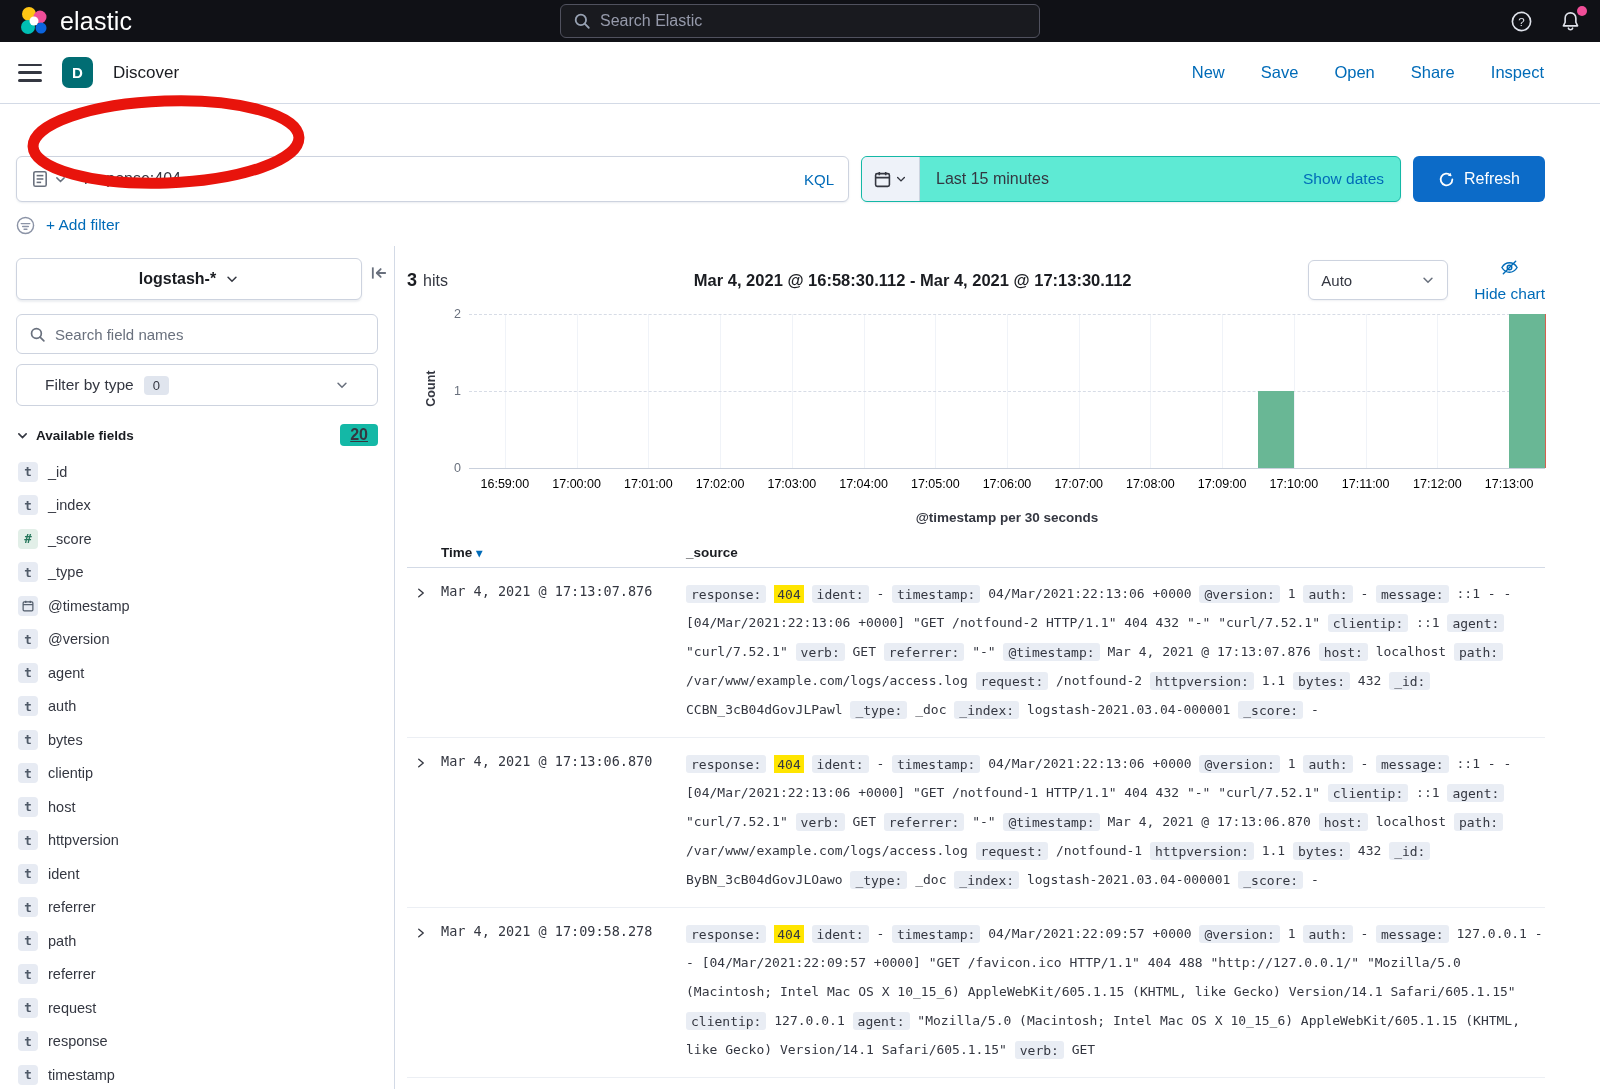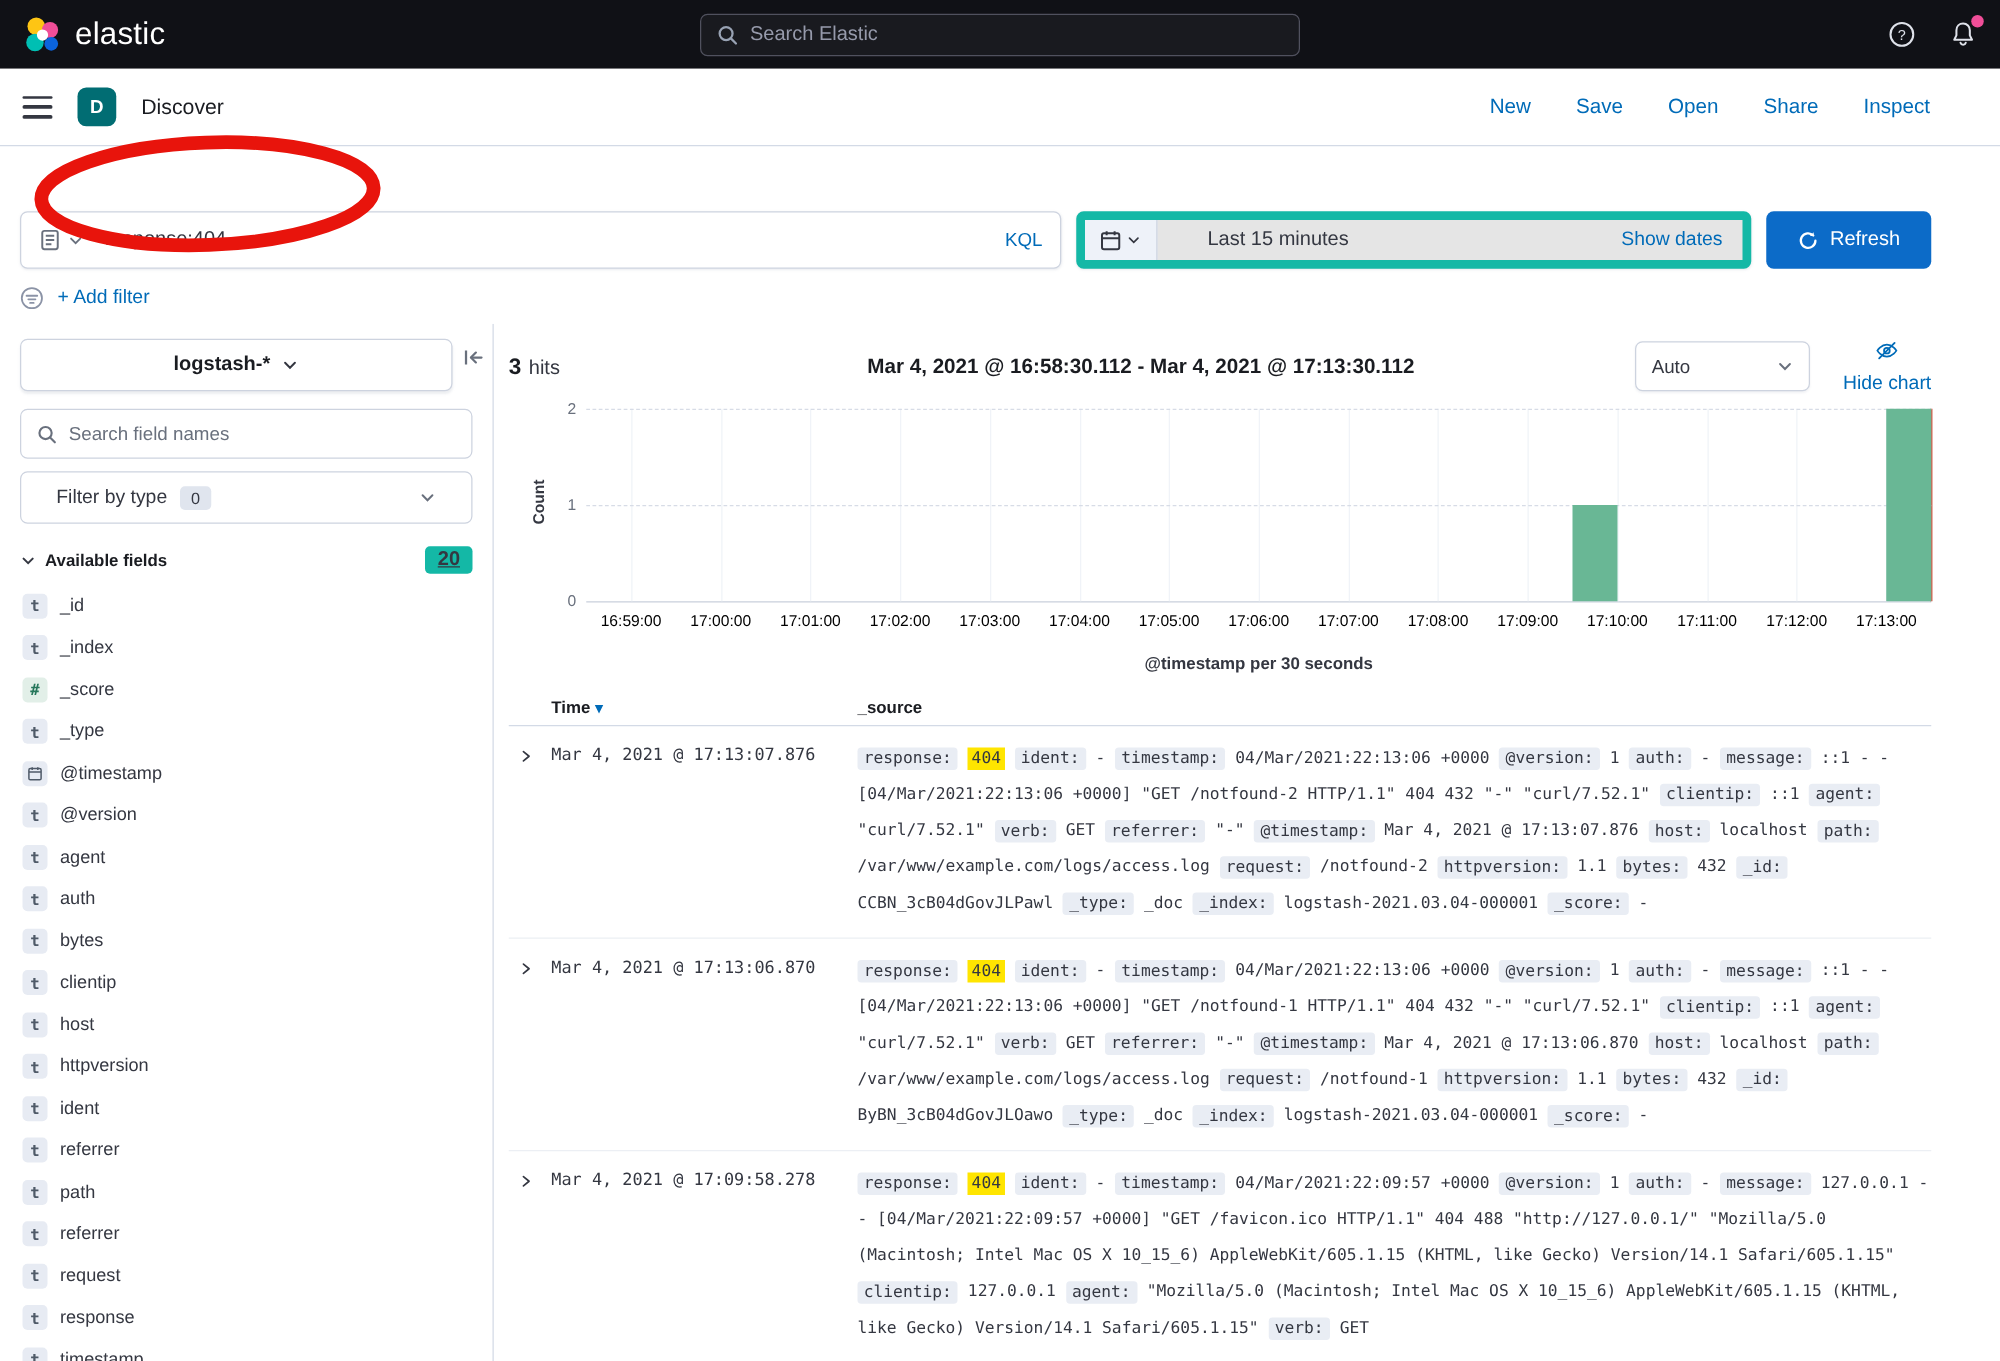--- a/index.html
+++ b/index.html
@@ -1,20 +1,20 @@
 <!DOCTYPE html>
 <html><head>
 <meta charset="utf-8">
 <style>
   * { margin:0; padding:0; box-sizing:border-box; }
   html,body { width:1600px; height:1089px; overflow:hidden; background:#fff;
     font-family:"Liberation Sans", sans-serif; color:#343741; }
 
   
-  .topbar { height:55px; background:#101116; display:flex; align-items:center; padding:0 18px; }
+  .topbar { height:42px; background:#101116; display:flex; align-items:center; padding:0 18px; }
   .brand { display:flex; align-items:center; gap:10px; width:300px; }
   .brand-name { color:#fff; font-size:25px; font-weight:500; letter-spacing:.2px; }
   .tb-center { flex:1; display:flex; justify-content:center; }
   .global-search { width:480px; height:34px; border:1px solid #50515e; border-radius:6px;
     display:flex; align-items:center; gap:9px; padding:0 12px; background:rgba(255,255,255,0.04); }
   .global-search input { flex:1; background:transparent; border:none; outline:none;
     color:#d3d5e0; font-size:16px; font-family:inherit; }
   .global-search input::placeholder { color:#969aab; }
   .tb-right { width:300px; display:flex; justify-content:flex-end; align-items:center; gap:26px; }
   .tb-icon { position:relative; display:inline-flex; cursor:pointer; }
@@ -31,22 +31,22 @@
   .nav-link { color:#006bb8; font-size:16.5px; cursor:pointer; }
 
   
   .query-section { padding:12px 55px 10px 16px; position:relative; }
   .query-row { display:flex; gap:12px; height:46px;margin-top:40px; }
   .query-box { flex:1; display:flex; align-items:center; background:#fff; border:1px solid #cdd3df;
     border-radius:6px; box-shadow:0 1px 2px rgba(152,162,179,.2); }
   .qb-left { display:flex; align-items:center; gap:5px; padding:0 9px 0 14px; cursor:pointer; }
   .qb-input { flex:1; border:none; outline:none; font-size:16px; color:#343741; font-family:inherit; padding:0 8px; background:transparent; }
   .kql { color:#006bb8; font-size:15px; padding:0 14px; cursor:pointer; }
-  .date-group { width:540px; display:flex; align-items:center; background:#e5e5e5; border:7px solid #14b8a6;
-    border-radius:6px; box-shadow:0 1px 2px rgba(152,162,179,.2); overflow:hidden;gap:24px; }
+  .date-group { width:540px; display:flex; align-items:center; background:#5eead4; border:1px solid #14b8a6;
+    border-radius:6px; box-shadow:0 1px 2px rgba(152,162,179,.2); overflow:hidden; }
   .dg-cal { width:58px; align-self:stretch; background:#eef2f9; border-right:1px solid #cdd3df;
     display:flex; align-items:center; justify-content:center; gap:4px; cursor:pointer; }
   .dg-range { flex:1; padding-left:16px; font-size:16px; color:#343741; cursor:pointer; }
   .dg-show { color:#006bb8; font-size:15.5px; padding-right:16px; cursor:pointer; white-space:nowrap; }
   .refresh-btn { width:132px; background:#0c6bc8; border:none; border-radius:6px; color:#fff;
     font-size:16px; font-weight:500; display:flex; align-items:center; justify-content:center; gap:9px;
     cursor:pointer; font-family:inherit; }
   .filter-row { margin-top:12px; display:flex; align-items:center; gap:11px; height:22px; }
   .add-filter { color:#006bb8; font-size:15.5px; cursor:pointer; }
 

